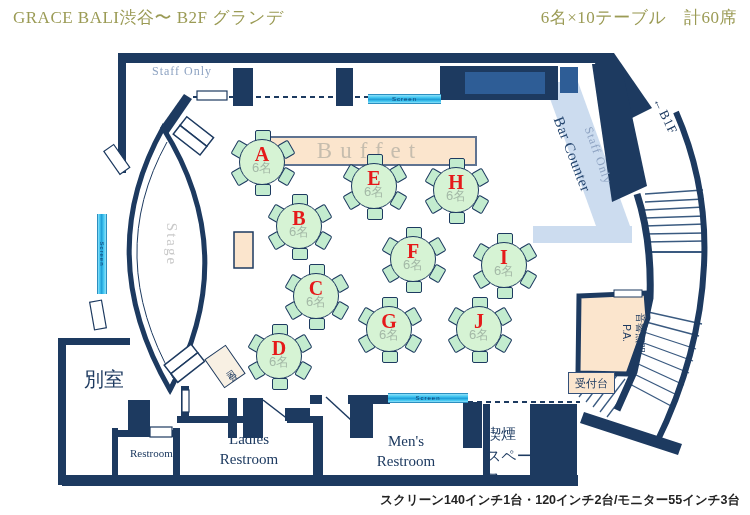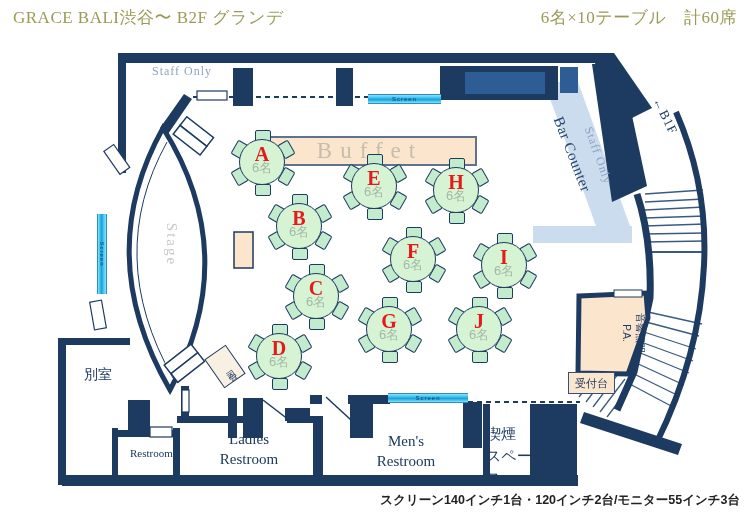--- a/index.html
+++ b/index.html
@@ -21,21 +21,21 @@
           transform:rotate(64deg);letter-spacing:1px;}
   .pa{left:580px;top:303px;width:74px;height:60px;transform:rotate(90deg);text-align:center;
           font-family:"Liberation Sans",sans-serif;font-size:10px;color:#1d3a60;line-height:14px;}
   .mc{left:212px;top:349px;width:24px;height:33px;background:#f8f0e3;border:1.5px solid #1d3a60;
           transform:rotate(-35deg);display:flex;align-items:center;justify-content:center;}
   .mc span{writing-mode:vertical-rl;font-size:9px;color:#1d3a60;font-family:"Liberation Sans",sans-serif;letter-spacing:1px;}
   .reception{left:524px;top:372px;width:45px;height:20px;background:#fbe5cd;border:1px solid #33507a;
           display:flex;align-items:center;justify-content:center;font-size:11px;color:#1d3a60;
           font-family:"Liberation Sans",sans-serif;margin-left:44px;}
   .room-lbl{font-size:15px;line-height:1.3;text-align:center;color:#1d3a60;}
-  .betsu{left:84px;top:366px;font-size:14px;color:#1d3a60;font-family:"Liberation Sans",sans-serif;}
+  .betsu{left:84px;top:366px;font-size:20px;color:#1d3a60;font-family:"Liberation Sans",sans-serif;}
   .restroomS{left:130px;top:447px;font-size:11px;color:#1d3a60;}
   .smoking{left:486px;top:423px;width:46px;font-family:"Liberation Sans",sans-serif;font-size:15px;
           line-height:1.45;text-align:left;color:#1d3a60;}
   .screen{background:linear-gradient(#8fe0f8 0%,#45c8f2 30%,#1f9fd8 55%,#45c8f2 80%,#8fe0f8 100%);
           height:10px;display:flex;align-items:center;justify-content:center;
           font-size:6px;color:#0c3c6e;letter-spacing:1px;font-family:"Liberation Sans",sans-serif;
           border-top:1px solid #2d8fc0;border-bottom:1px solid #2d8fc0;box-sizing:border-box;}
   .footer{left:0;right:10px;top:492px;text-align:right;font-family:"Liberation Sans",sans-serif;
           font-size:12.5px;font-weight:bold;color:#222;}
   

